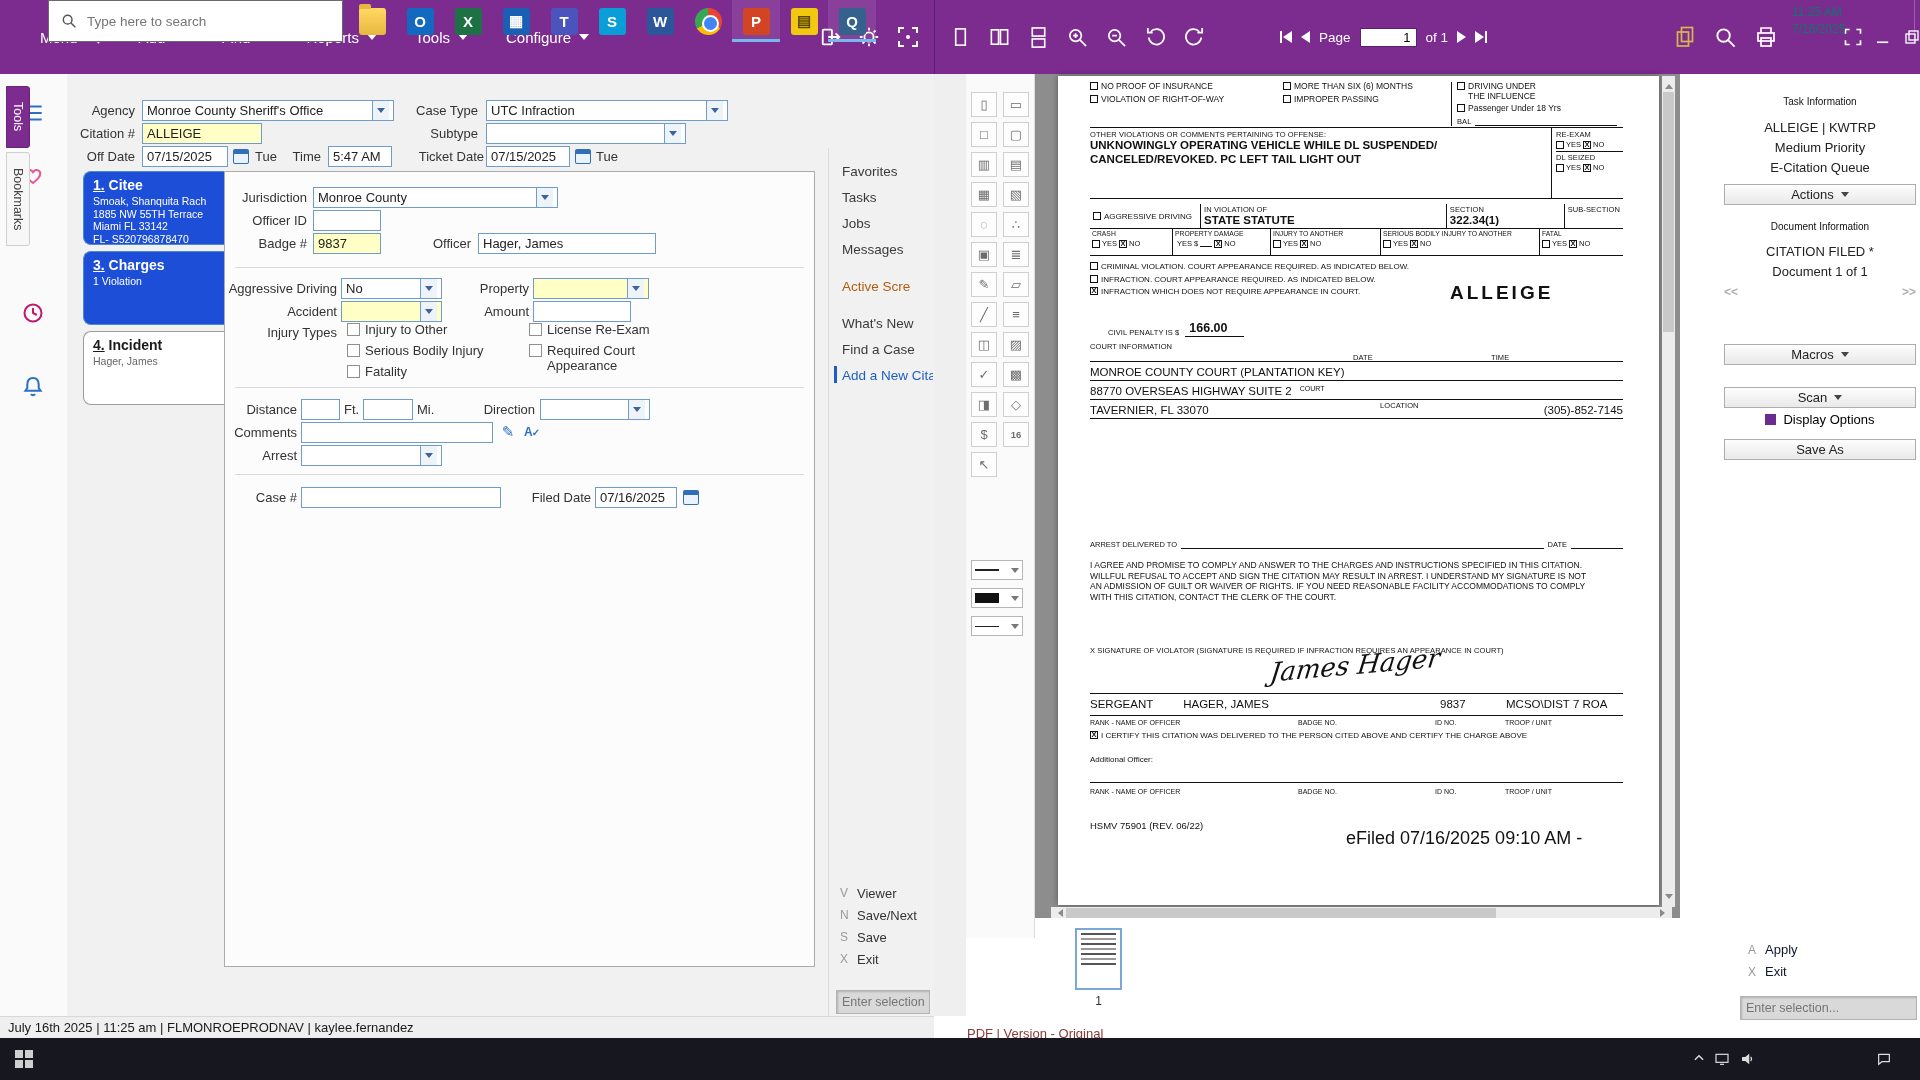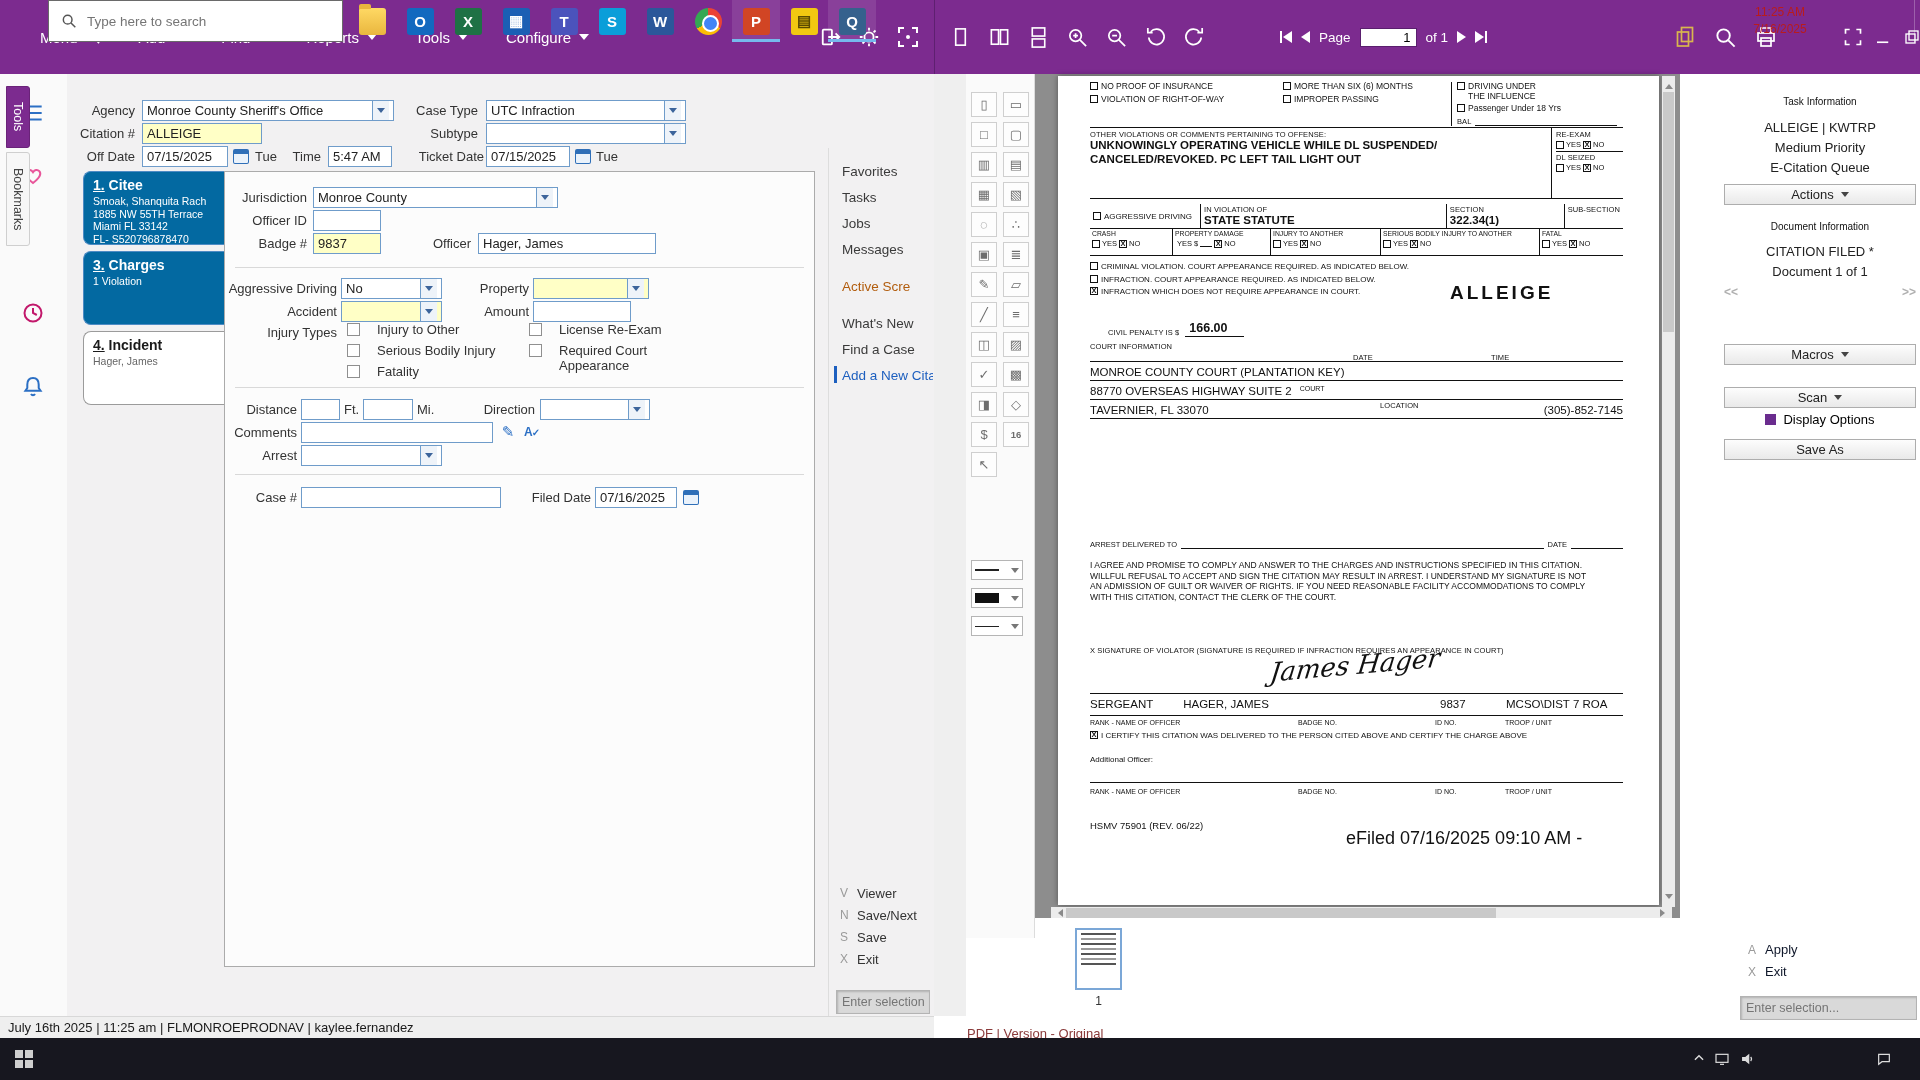--- a/index.html
+++ b/index.html
@@ -30,31 +30,31 @@
 .fld{position:absolute;height:21px;border:1px solid #6f9cca;background:#fff;font-size:13px;color:#222;display:flex;align-items:center;padding:0 4px;overflow:hidden}
 .fld.yellow{background:#ffffc6}
 .fld .txt{white-space:nowrap;overflow:hidden}
 .dd .dd-btn{margin-left:auto;align-self:stretch;width:17px;border-left:1px solid #6f9cca;background:#eef3f9;display:flex;align-items:center;justify-content:center}
 .dd .dd-btn::after{content:"";width:0;height:0;border:4px solid transparent;border-top:5px solid #3c649b;margin-top:4px}
 .cal{position:absolute;width:16px;height:15px;border:1px solid #2f6fb8;border-top:5px solid #2f6fb8;background:#eaf2fb;border-radius:2px;cursor:pointer}
 .day{position:absolute;font-size:13px;color:#333;line-height:21px}
 
 
 #tab-list{position:absolute;left:83px;top:97px;width:142px}
-.side-tab{height:74px;margin-bottom:6px;background:#0369a1;border:1px solid #4d8bc4;border-right:none;border-radius:8px 0 0 8px;color:#fff;padding:5px 4px 4px 9px;cursor:pointer;overflow:hidden}
+.side-tab{height:74px;margin-bottom:6px;background:#1d4ed8;border:1px solid #4d8bc4;border-right:none;border-radius:8px 0 0 8px;color:#fff;padding:5px 4px 4px 9px;cursor:pointer;overflow:hidden}
 .side-tab.light{background:#fff;border-color:#9b9b9b;color:#1a1a1a}
 .tab-title{font-size:14px;font-weight:bold;white-space:nowrap}
 .tab-num{text-decoration:underline}
 .tab-details{font-size:10.5px;line-height:12.5px;margin-top:2px;white-space:pre-line}
 .side-tab.light .tab-details{color:#666}
 
 
 #detail-panel{position:absolute;left:224px;top:97px;width:591px;height:796px;background:#fcfcfc;border:1px solid #ababab}
 .sep{position:absolute;left:10px;right:10px;height:1px;background:#d9d9d9}
-.chk{display:flex;align-items:flex-start;gap:17px;cursor:pointer}
+.chk{display:flex;align-items:flex-start;gap:5px;cursor:pointer}
 .chk .box{width:13px;height:13px;border:1px solid #8f8f8f;background:#fff;flex:none;margin-top:1px}
 .chk-l{font-size:13px;color:#333;white-space:pre-line;line-height:15px}
 .chk-col{position:absolute;display:flex;flex-direction:column;gap:6px}
 .mini-icon{position:absolute;width:18px;height:18px;display:flex;align-items:center;justify-content:center;cursor:pointer}
 .i-edit{color:#2b6fc4;font-size:15px}
 .i-spell{color:#2b6fc4;font-weight:bold;font-size:12px}
 .i-spell .chkmark{font-size:10px;margin-left:-1px}
 
 
 #nav-divider{position:absolute;left:828px;top:74px;width:1px;height:942px;background:#ddd}
@@ -197,21 +197,21 @@
 #tb-apps{position:absolute;left:348px;top:0;height:42px;display:flex}
 .tb-app{width:48px;height:42px;display:flex;align-items:center;justify-content:center;cursor:pointer}
 .tb-app.active{background:rgba(255,255,255,.10);box-shadow:inset 0 -3px 0 #76b9ed}
 .tb-ico{width:27px;height:27px;border-radius:3px;display:flex;align-items:center;justify-content:center;color:#fff;font-weight:bold;font-size:15px}
 .tb-ico.dark{color:#5a4a00}
 .tb-ico.folder{background:linear-gradient(#ffd964,#e9b63e);position:relative;border-radius:2px 3px 3px 3px}
 .tb-ico.folder::before{content:"";position:absolute;left:0;top:-4px;width:12px;height:5px;background:#e9b63e;border-radius:2px 2px 0 0}
 .tb-ico.chrome{border-radius:50%;background:conic-gradient(#ea4335 0 33%,#fbbc05 0 66%,#34a853 0 100%);position:relative}
 .tb-ico.chrome::after{content:"";position:absolute;left:7px;top:7px;width:13px;height:13px;background:#4285f4;border:2.5px solid #fff;border-radius:50%}
 .tray-icon{position:absolute;top:13px;cursor:pointer}
-#tray-clock{position:absolute;left:1741px;top:4px;width:78px;text-align:center;color:#b91c1c;font-size:12px;line-height:17px;cursor:pointer}
+#tray-clock{position:absolute;left:1792px;top:4px;width:78px;text-align:left;color:#0f766e;font-size:12px;line-height:17px;cursor:pointer}
 #show-desktop{position:absolute;left:1914px;top:0;width:6px;height:42px;border-left:1px solid rgba(255,255,255,.25);cursor:pointer}
 </style>
 </head>
 <body>
 
 <div id="screen">
 
   <div class="appbar" id="left-appbar">
     <div class="menu-row">
   <span class="mi has-search">
@@ -406,21 +406,21 @@
           </svg>
         </span>
     </div>
 
     <div class="lbl" style="left:35px;top:26px;width:100px">Agency</div>
     <div class="fld dd" style="left:142px;top:26px;width:252px">
         <span class="txt">Monroe County Sheriff's Office</span>
         <span class="dd-btn"></span>
       </div>
     <div class="lbl" style="left:408px;top:26px;width:70px">Case Type</div>
-    <div class="fld dd" style="left:486px;top:26px;width:200px">
+    <div class="fld dd" style="left:486px;top:26px;width:242px">
         <span class="txt">UTC Infraction</span>
         <span class="dd-btn"></span>
       </div>
 
     <div class="lbl" style="left:35px;top:49px;width:100px">Citation #</div>
     <div class="fld yellow" style="left:142px;top:49px;width:120px">
         <span class="txt">ALLEIGE</span>
       </div>
     <div class="lbl" style="left:408px;top:49px;width:70px">Subtype</div>
     <div class="fld dd" style="left:486px;top:49px;width:200px">

